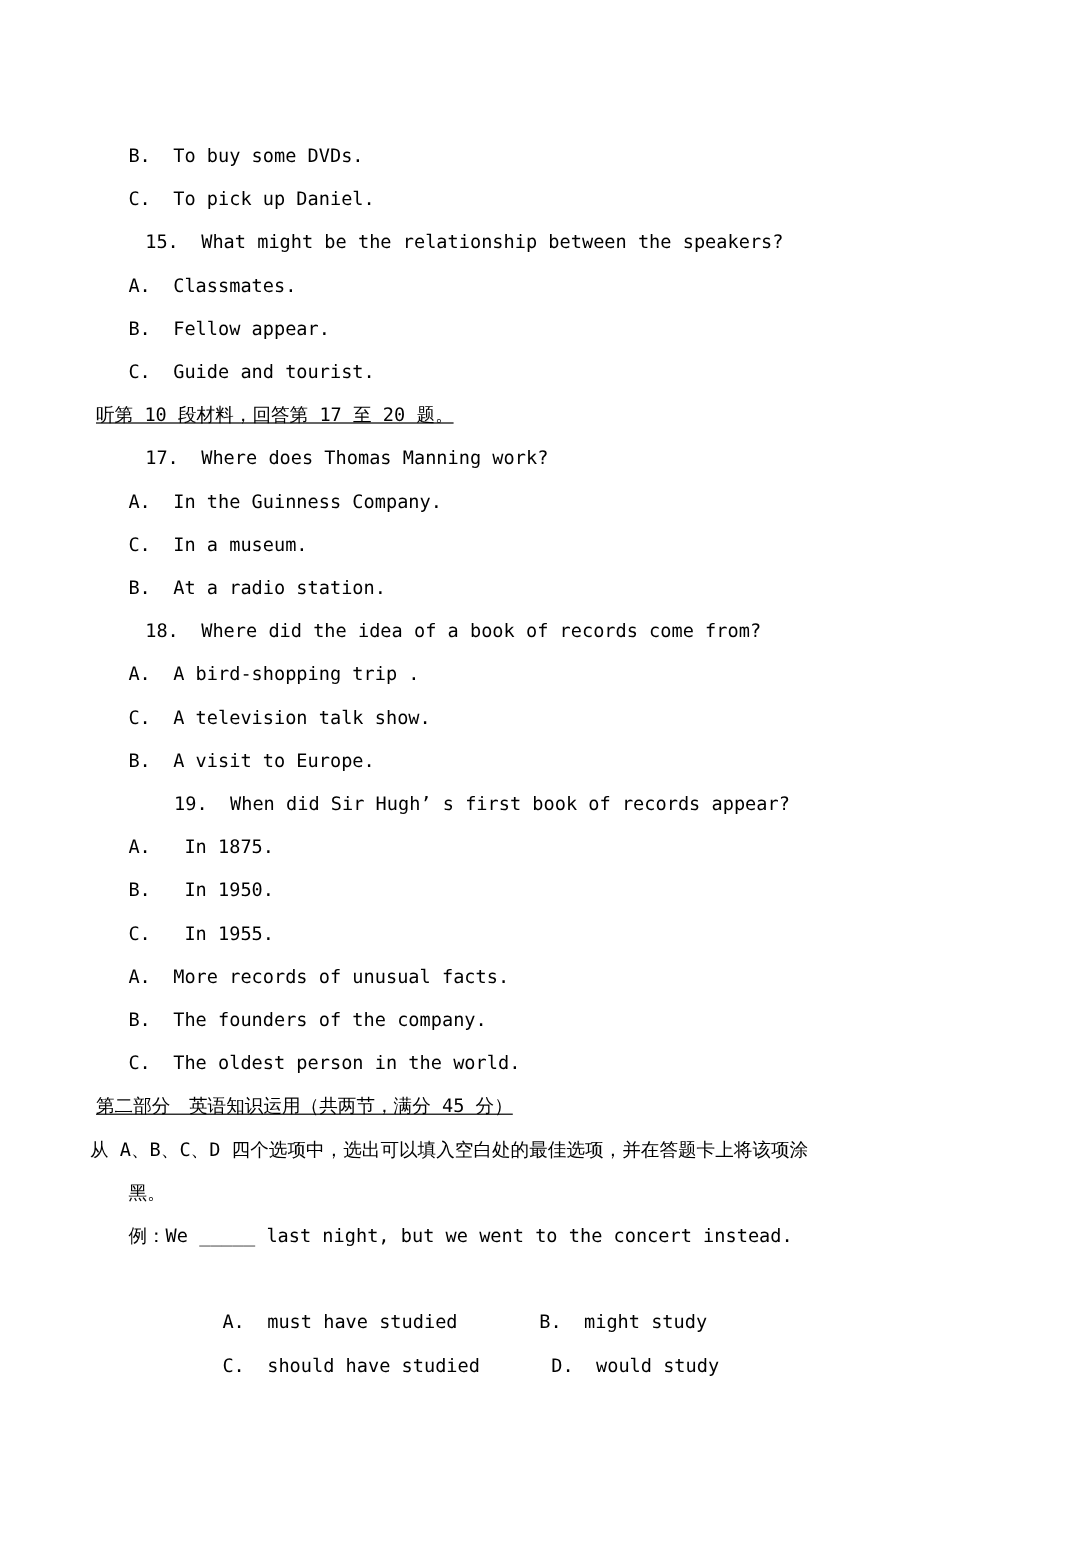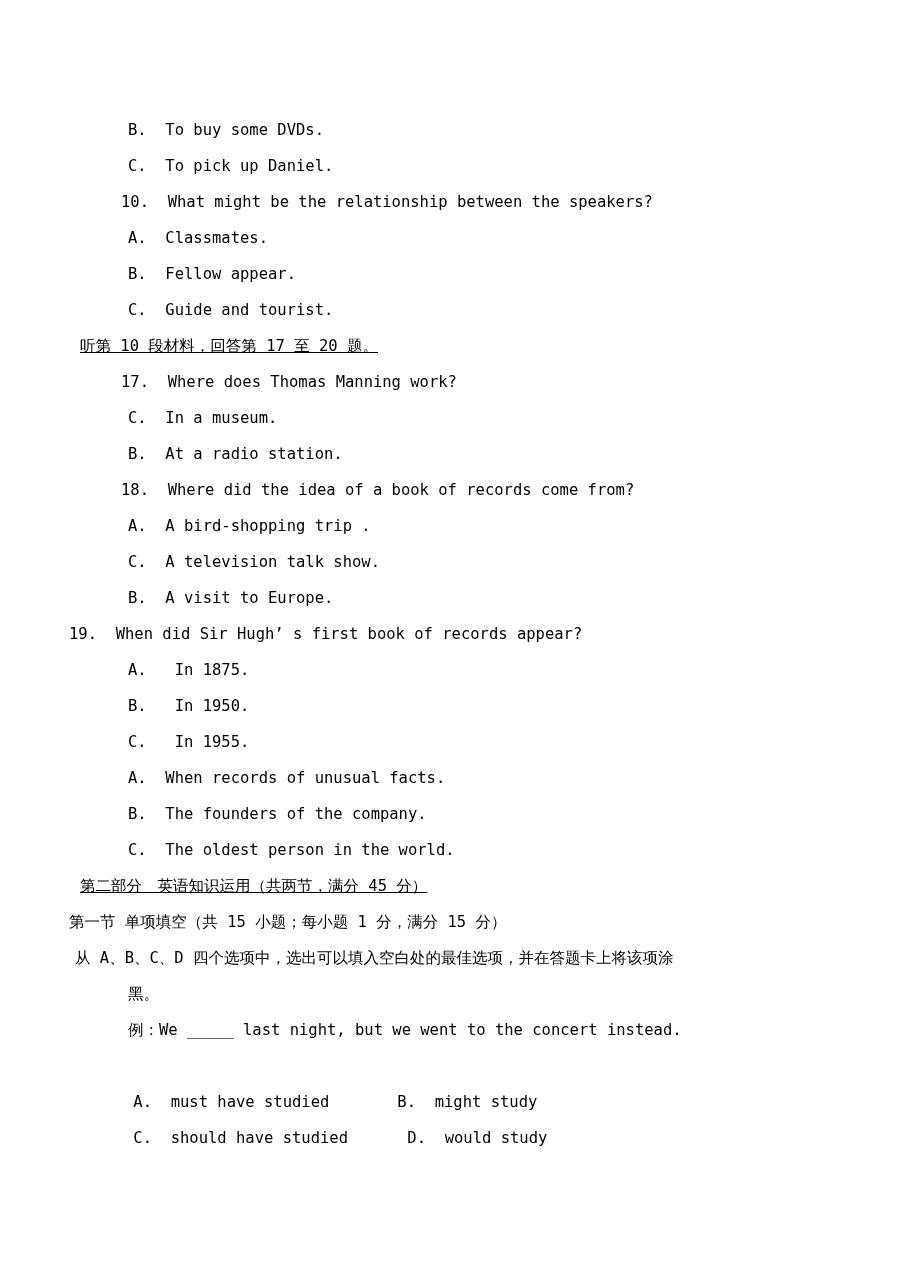--- a/index.html
+++ b/index.html
@@ -19,55 +19,55 @@
     padding-top: 112px;
   }
   .line {
     height: 36px;
     line-height: 36px;
     white-space: pre;
   }
   
   .i117 { padding-left: 80px; text-decoration: underline; }  
   .i121 { padding-left: 121px; }  
-  .i143 { padding-left: 107px; margin-left: 21px; }  
-  .i145 { padding-left: 69px; }  
+  .i143 { padding-left: 107px; }  
+  .i145 { padding-left: 113px; margin-left: 32px; }  
   .i183 { padding-left: 75px; }  
-  .i184 { padding-left: 96px; }  
+  .i184 { padding-left: 120px; margin-left: 28px; }  
   .col-left-1 { display: inline-block; width: 264px; white-space: pre; }
   .col-left-2 { display: inline-block; width: 274px; white-space: pre; }
   .col-right  { display: inline-block; white-space: pre; }
 </style>
 </head>
 <body>
 
 <div class="doc">
   <div class="line i143">B.  To buy some DVDs.</div>
   <div class="line i143">C.  To pick up Daniel.</div>
-  <div class="line i121">10.  What might be the relationship between the speakers?</div>
+  <div class="line i121">15.  What might be the relationship between the speakers?</div>
   <div class="line i143">A.  Classmates.</div>
   <div class="line i143">B.  Fellow appear.</div>
   <div class="line i143">C.  Guide and tourist.</div>
   <div class="line i117">听第 10 段材料，回答第 17 至 20 题。</div>
   <div class="line i121">17.  Where does Thomas Manning work?</div>
+  <div class="line i143">A.  In the Guinness Company.</div>
   <div class="line i143">C.  In a museum.</div>
   <div class="line i143">B.  At a radio station.</div>
   <div class="line i121">18.  Where did the idea of a book of records come from?</div>
   <div class="line i143">A.  A bird-shopping trip .</div>
   <div class="line i143">C.  A television talk show.</div>
   <div class="line i143">B.  A visit to Europe.</div>
   <div class="line i145">19.  When did Sir Hugh’ s first book of records appear?</div>
   <div class="line i143">A.   In 1875.</div>
   <div class="line i143">B.   In 1950.</div>
   <div class="line i143">C.   In 1955.</div>
-  <div class="line i143">A.  When records of unusual facts.</div>
+  <div class="line i143">A.  More records of unusual facts.</div>
   <div class="line i143">B.  The founders of the company.</div>
   <div class="line i143">C.  The oldest person in the world.</div>
   <div class="line i117">第二部分　英语知识运用（共两节，满分 45 分）</div>
-  <div class="line i145">第一节 单项填空（共 15 小题；每小题 1 分，满分 15 分）</div>
   <div class="line i183">从 A、B、C、D 四个选项中，选出可以填入空白处的最佳选项，并在答题卡上将该项涂</div>
   <div class="line i143">黑。</div>
   <div class="line i143">例：We _____ last night, but we went to the concert instead.</div>
   <div class="line i184">
     <span class="col-left-1">A.  must have studied</span><span class="col-right">B.  might study</span>
   </div>
   <div class="line i184">
     <span class="col-left-2">C.  should have studied</span><span class="col-right">D.  would study</span>
   </div>
 </div>

